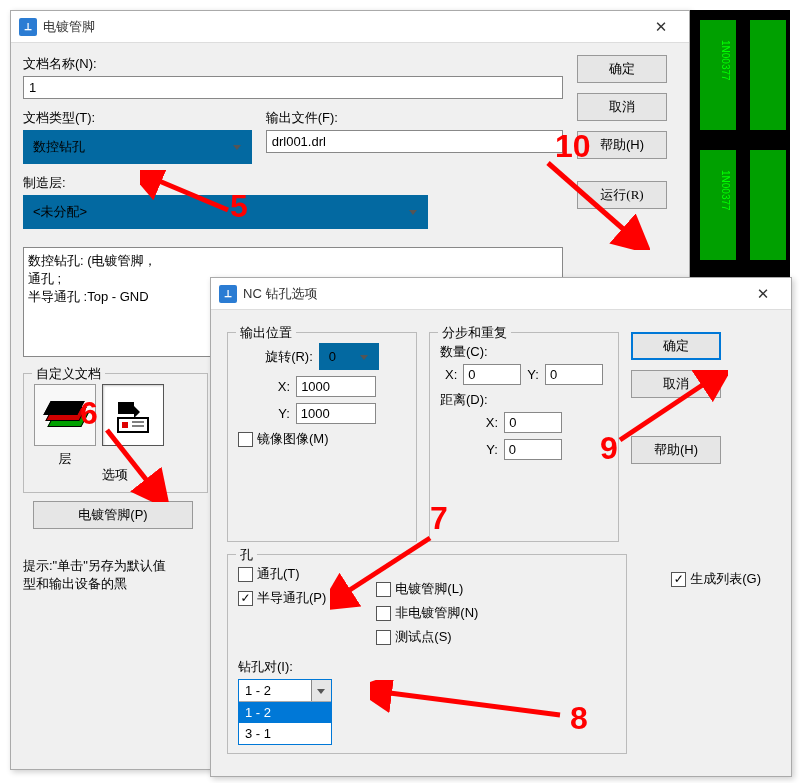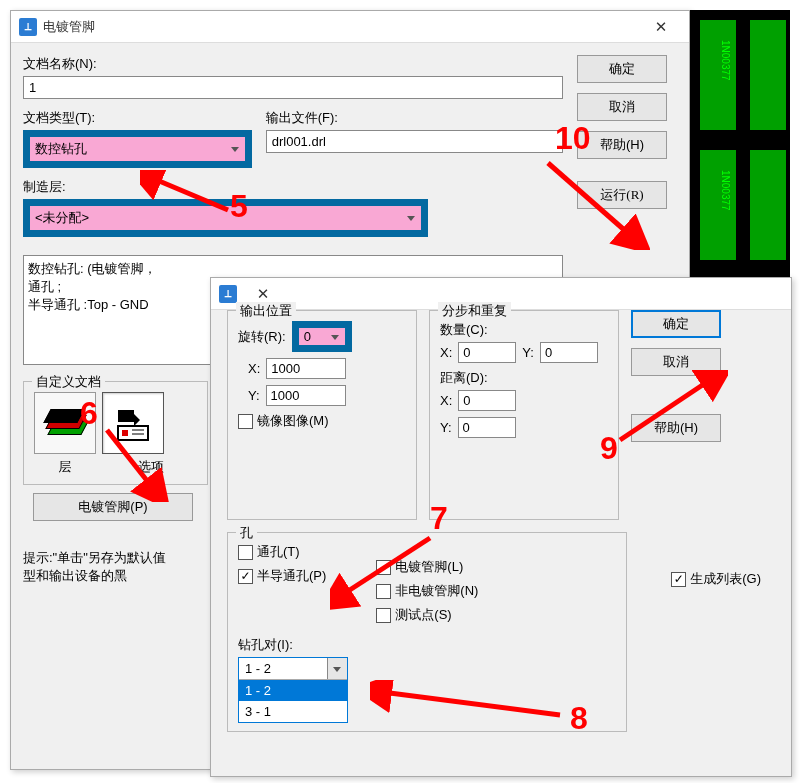--- a/index.html
+++ b/index.html
@@ -86,22 +86,22 @@
   }
   .txt-input {
     border: 1px solid #888;
     background: #fff;
     padding: 3px 5px;
     font-size: 13px;
     font-family: inherit;
   }
   .combo {
     position: relative;
-    border: 7px solid #0369a1;
-    background: #f9a8d4;
+    border: 5px solid #0369a1;
+    background: #0369a1;
     padding: 3px 20px 3px 5px;
     font-size: 13px;
     cursor: pointer;
   }
   .combo::after {
     content: "";
     position: absolute;
     right: 6px;
     top: 50%;
     margin-top: -2px;
@@ -184,21 +184,21 @@
   }
   .wide-btn {
     width: 160px;
     height: 28px;
     border: 1px solid #999;
     background: #e6e6e6;
     text-align: center;
     line-height: 26px;
     cursor: pointer;
   }
-  .row { display: flex; align-items: center; gap: 6px; margin-bottom: 6px; }
+  .row { display: flex; align-items: center; gap: 6px; margin-bottom: 6px; justify-content: center; }
   .small-input {
     border: 1px solid #888;
     background: #fff;
     width: 58px;
     padding: 2px 4px;
     font-size: 13px;
   }
   .chk {
     display: inline-flex;
     align-items: center;
@@ -214,21 +214,21 @@
     display: inline-flex;
     align-items: center;
     justify-content: center;
     font-size: 12px;
     line-height: 1;
   }
   .dropdown-open {
     position: relative;
     border: 1px solid #0078d7;
     background: #fff;
-    width: 110px;
+    width: 94px;
   }
   .dropdown-sel {
     padding: 3px 20px 3px 6px;
     position: relative;
     background:#fff;
   }
   .dropdown-sel::after {
     content: "";
     position: absolute;
     right: 6px;
@@ -338,21 +338,21 @@
                 <div class="options-icon">
                   <svg width="42" height="42" viewBox="0 0 42 42">
                     <path d="M6 8 L22 8 L22 12 L28 18 L22 24 L22 20 L6 20 Z" fill="#000"></path>
                     <rect x="6" y="24" width="30" height="14" fill="none" stroke="#000" stroke-width="2"></rect>
                     <rect x="10" y="28" width="6" height="6" fill="#d00"></rect>
                     <line x1="20" y1="28" x2="32" y2="28" stroke="#000"></line>
                     <line x1="20" y1="32" x2="32" y2="32" stroke="#000"></line>
                   </svg>
                 </div>
               </div>
-              <div style="text-align:right;margin-top:4px;">选项</div>
+              <div style="text-align:left;margin-top:20px;">选项</div>
             </div>
           </div>
         </div>
 
         <div class="wide-btn" style="margin-top:8px; margin-left:10px;">电镀管脚(P)</div>
 
         <div class="tip-text" style="margin-top:28px; white-space:pre-line;">提示:"单击"另存为默认值
     型和输出设备的黑</div>
       </div>
 
@@ -362,23 +362,24 @@
         <div class="btn">帮助(H)</div>
         <div class="btn" style="margin-top:22px;font-family:Liberation Serif, serif;">运行(R)</div>
       </div>
     </div>
   </div>
 </div>
 
 <div class="dialog" style="left:210px; top:277px; width:582px; height:500px;">
   <div class="titlebar">
     <div class="titlebar-icon">⟂</div>
+    <div class="titlebar-title">NC 钻孔选项</div>
     <div class="titlebar-close">✕</div>
   </div>
-  <div class="dialog-body" style="padding:0 16px;">
+  <div class="dialog-body" style="padding:22px 16px;">
     <div style="display:flex; gap:12px;">
 
       <div class="groupbox" style="width:190px; height:210px;">
         <div class="groupbox-title">输出位置</div>
         <div class="row">
           <span>旋转(R):</span>
           <div class="combo" style="width:60px;padding:1px 18px 1px 5px;"><span>0</span></div>
         </div>
         <div class="row" style="margin-left:10px;">
           <span>X:</span>
@@ -515,21 +516,21 @@
 <div class="annot-num" style="left:600px; top:430px;">9</div>
 <svg class="annot-arrow" style="left:608px;top:370px;" width="120" height="80">
   <defs>
       <marker id="ah9" markerWidth="8" markerHeight="8" refX="2" refY="4" orient="auto">
         <path d="M0,0 L8,4 L0,8 Z" fill="#ff0000"></path>
       </marker>
     </defs>
   <line x1="12" y1="70" x2="102" y2="10" stroke="#ff0000" stroke-width="5" marker-end="url(#ah9)"></line>
 </svg>
 
-<div class="annot-num" style="left:555px; top:120px;">10</div>
+<div class="annot-num" style="left:555px; top:128px;">10</div>
 <svg class="annot-arrow" style="left:530px;top:155px;" width="120" height="95">
   <defs>
       <marker id="ah10" markerWidth="8" markerHeight="8" refX="2" refY="4" orient="auto">
         <path d="M0,0 L8,4 L0,8 Z" fill="#ff0000"></path>
       </marker>
     </defs>
   <line x1="18" y1="8" x2="100" y2="80" stroke="#ff0000" stroke-width="5" marker-end="url(#ah10)"></line>
 </svg>
 
 </body></html>

